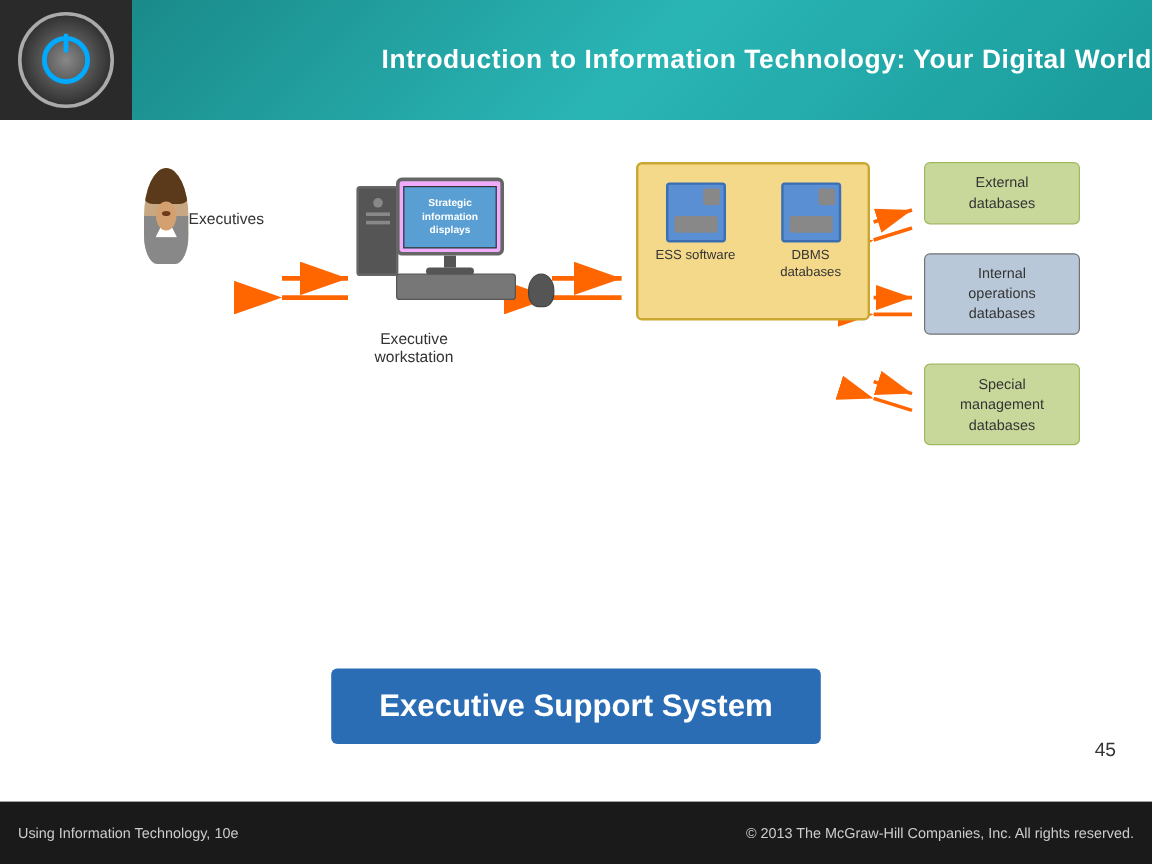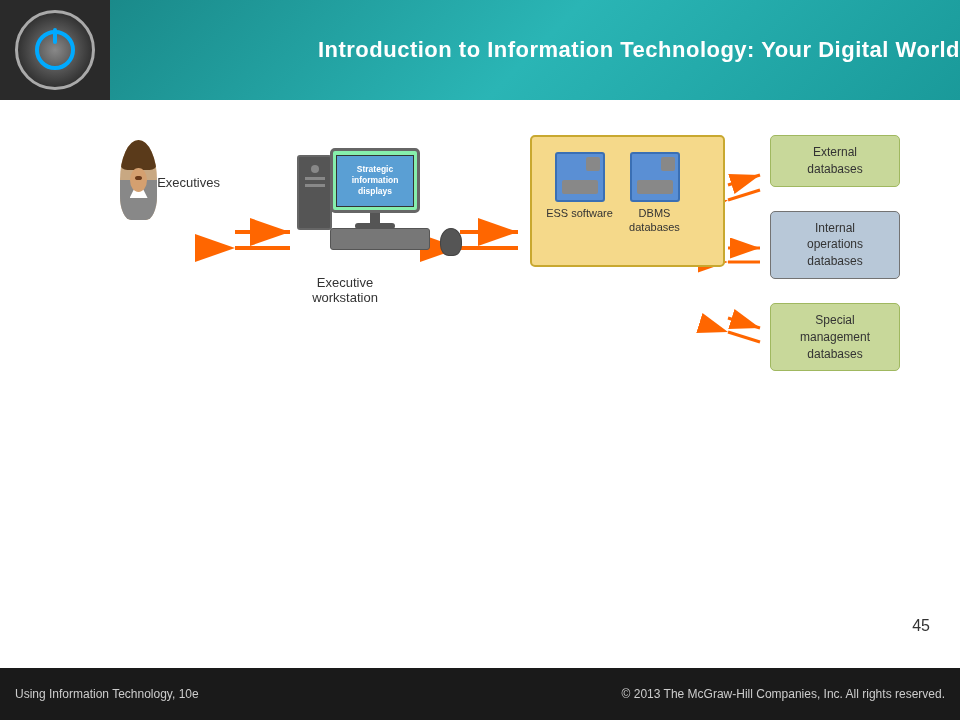--- a/index.html
+++ b/index.html
@@ -111,21 +111,21 @@
     }
     .exec-label {
       margin-top: 5px;
       font-size: 13px;
       color: #333;
       text-align: center;
     }
     .monitor-box {
       width: 90px;
       height: 65px;
-      background: #86efac;
+      background: #f0abfc;
       border-radius: 5px;
       border: 3px solid #666;
       display: flex;
       align-items: center;
       justify-content: center;
       position: relative;
     }
     .monitor-screen {
       width: 78px;
       height: 52px;
@@ -206,21 +206,21 @@
       left: 530px;
       top: 35px;
       width: 195px;
       background: #f5d98a;
       border: 2px solid #c8a830;
       border-radius: 5px;
       padding: 15px 10px;
     }
     .ess-software-row {
       display: flex;
-      justify-content: flex-start;
+      justify-content: space-between;
       margin-bottom: 15px;
     }
     .software-item {
       display: flex;
       flex-direction: column;
       align-items: center;
       width: 75px;
     }
     .floppy-disk {
       width: 50px;
@@ -471,20 +471,23 @@
       <div class="db-box db-internal">
         <span>Internal<br>operations<br>databases</span>
       </div>
       <div class="db-box db-special">
         <span>Special<br>management<br>databases</span>
       </div>
     </div>
 
   </div>
 
+  <div class="title-box">
+    <span class="title-box-text">Executive Support System</span>
+  </div>
 
   <div class="page-number">45</div>
 </div>
 
 <div class="footer">
   <span class="footer-left">Using Information Technology, 10e</span>
   <span class="footer-right">© 2013 The McGraw-Hill Companies, Inc. All rights reserved.</span>
 </div>
 
 </body></html>

